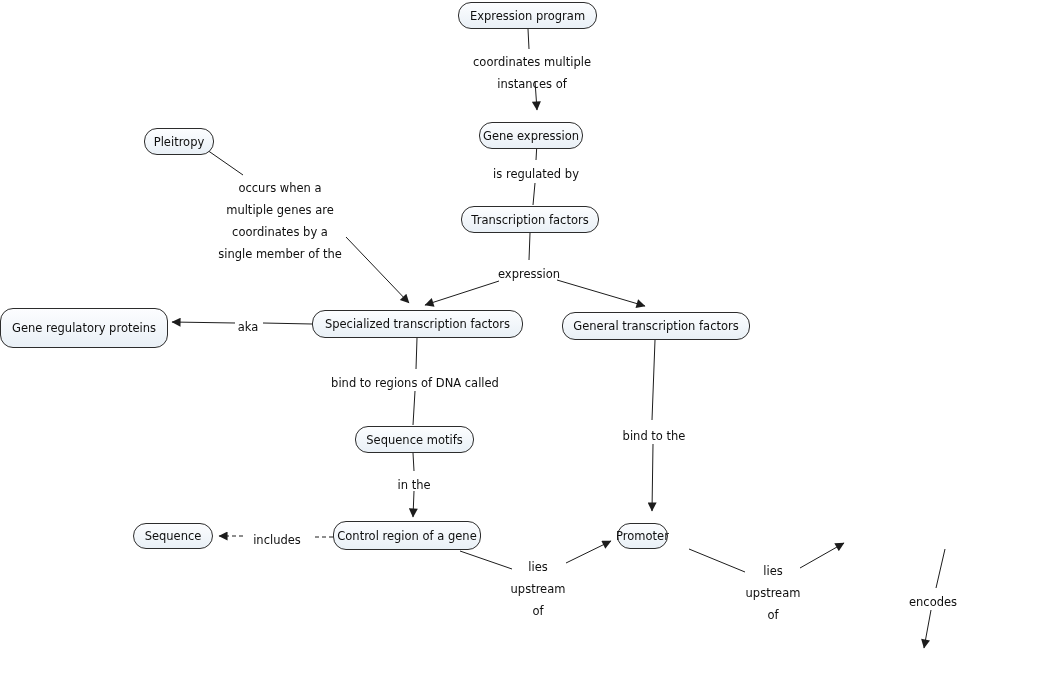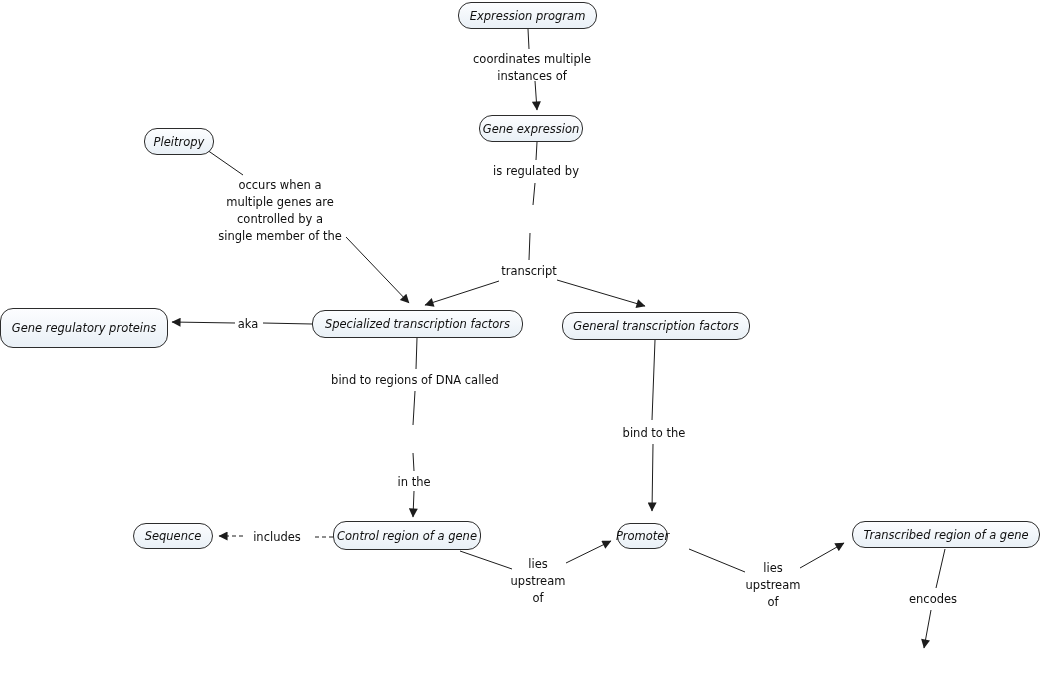--- a/index.html
+++ b/index.html
@@ -29,28 +29,27 @@
     box-sizing: border-box;
     display: flex;
     align-items: center;
     justify-content: center;
     border: 1px solid #2c2c2c;
     border-radius: 13px;
     background: linear-gradient(180deg, #fcfdff 0%, #e9f0f6 100%);
     font-size: 11.5px;
     white-space: nowrap;
     padding: 0 12px;
-    font-style: italic;
   }
   .elabel {
     position: absolute;
     transform: translateX(-50%);
     text-align: center;
     font-size: 11.5px;
-    line-height: 17px;
+    line-height: 22px;
     white-space: pre-line;
   }
 </style>
 </head>
 <body>
 
 <div class="canvas">
 
   <svg class="edges" viewBox="0 0 1044 687" aria-hidden="true">
     <defs>
@@ -92,37 +91,38 @@
 
     <line x1="689" y1="549" x2="745" y2="572"></line>
     <line x1="800" y1="568" x2="844" y2="543" marker-end="url(#arrow)"></line>
 
     <line x1="945" y1="549" x2="936" y2="588"></line>
     <line x1="931" y1="610" x2="924" y2="648" marker-end="url(#arrow)"></line>
   </svg>
 
   <div class="node" style="left:458px;top:2px;width:139px;height:27px">Expression program</div>
   <div class="node" style="left:144px;top:128px;width:70px;height:27px">Pleitropy</div>
-  <div class="node" style="left:479px;top:115px;width:104px;height:27px">Gene expression</div>
+  <div class="node" style="left:479px;top:122px;width:104px;height:27px">Gene expression</div>
+  <div class="node" style="left:461px;top:206px;width:138px;height:27px">Transcription factors</div>
   <div class="node" style="left:0px;top:308px;width:168px;height:40px">Gene regulatory proteins</div>
   <div class="node" style="left:562px;top:312px;width:188px;height:28px">General transcription factors</div>
   <div class="node" style="left:312px;top:310px;width:211px;height:28px">Specialized transcription factors</div>
+  <div class="node" style="left:355px;top:426px;width:119px;height:27px">Sequence motifs</div>
   <div class="node" style="left:133px;top:523px;width:80px;height:26px">Sequence</div>
   <div class="node" style="left:333px;top:521px;width:148px;height:29px">Control region of a gene</div>
   <div class="node" style="left:617px;top:523px;width:51px;height:26px">Promoter</div>
-  <div class="node" style="left:852px;top:521px;width:188px;height:27px">Transcribed region of a gene</div>
 
   <div class="elabel" style="left:532px;top:51px">coordinates multiple
 instances of</div>
   <div class="elabel" style="left:536px;top:163px">is regulated by</div>
   <div class="elabel" style="left:280px;top:177px">occurs when a
 multiple genes are
-controlled by a
+coordinates by a
 single member of the</div>
-  <div class="elabel" style="left:529px;top:263px">transcript</div>
+  <div class="elabel" style="left:529px;top:263px">expression</div>
   <div class="elabel" style="left:248px;top:316px">aka</div>
   <div class="elabel" style="left:415px;top:372px">bind to regions of DNA called</div>
   <div class="elabel" style="left:654px;top:425px">bind to the</div>
   <div class="elabel" style="left:414px;top:474px">in the</div>
   <div class="elabel" style="left:277px;top:529px">includes</div>
   <div class="elabel" style="left:538px;top:556px">lies
 upstream
 of</div>
   <div class="elabel" style="left:773px;top:560px">lies
 upstream

